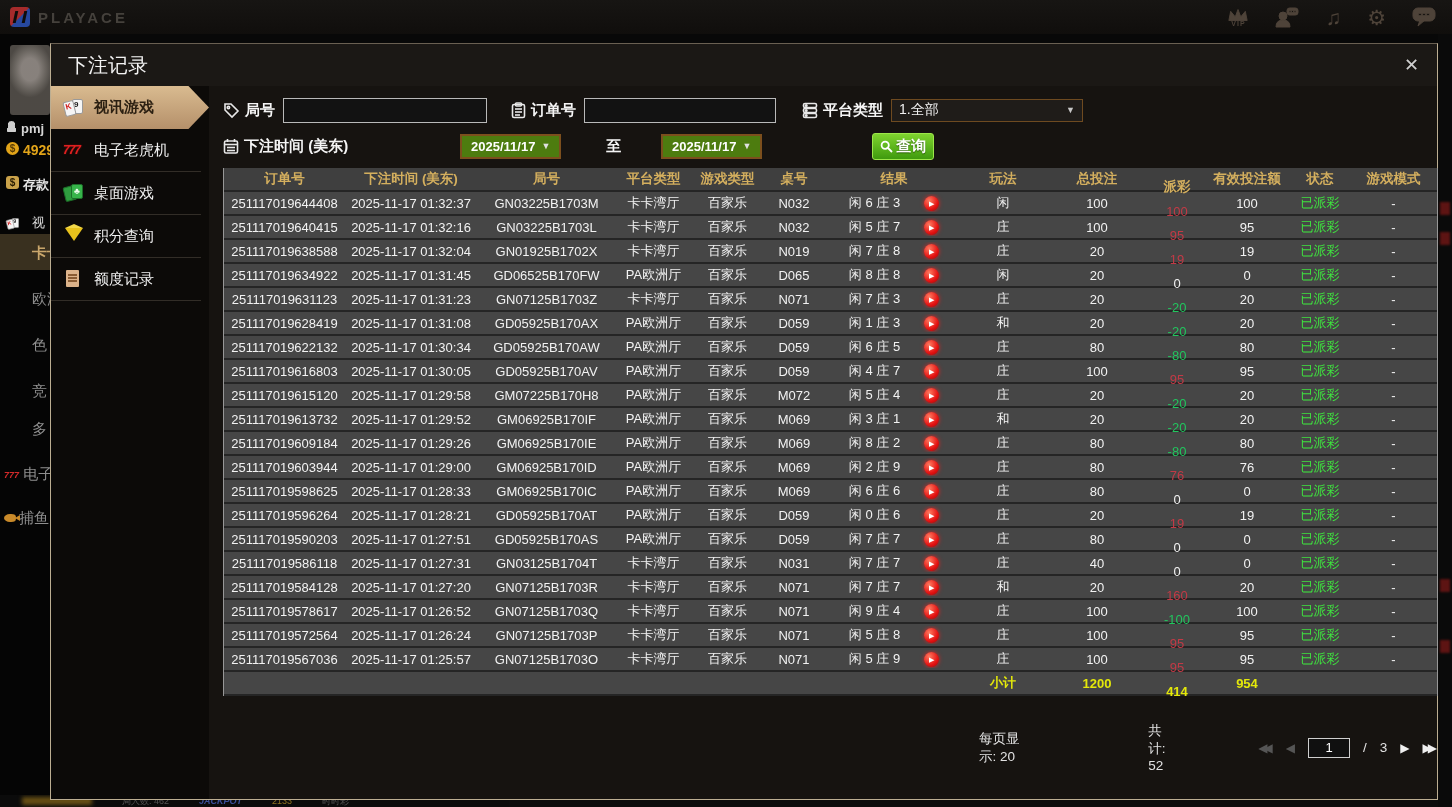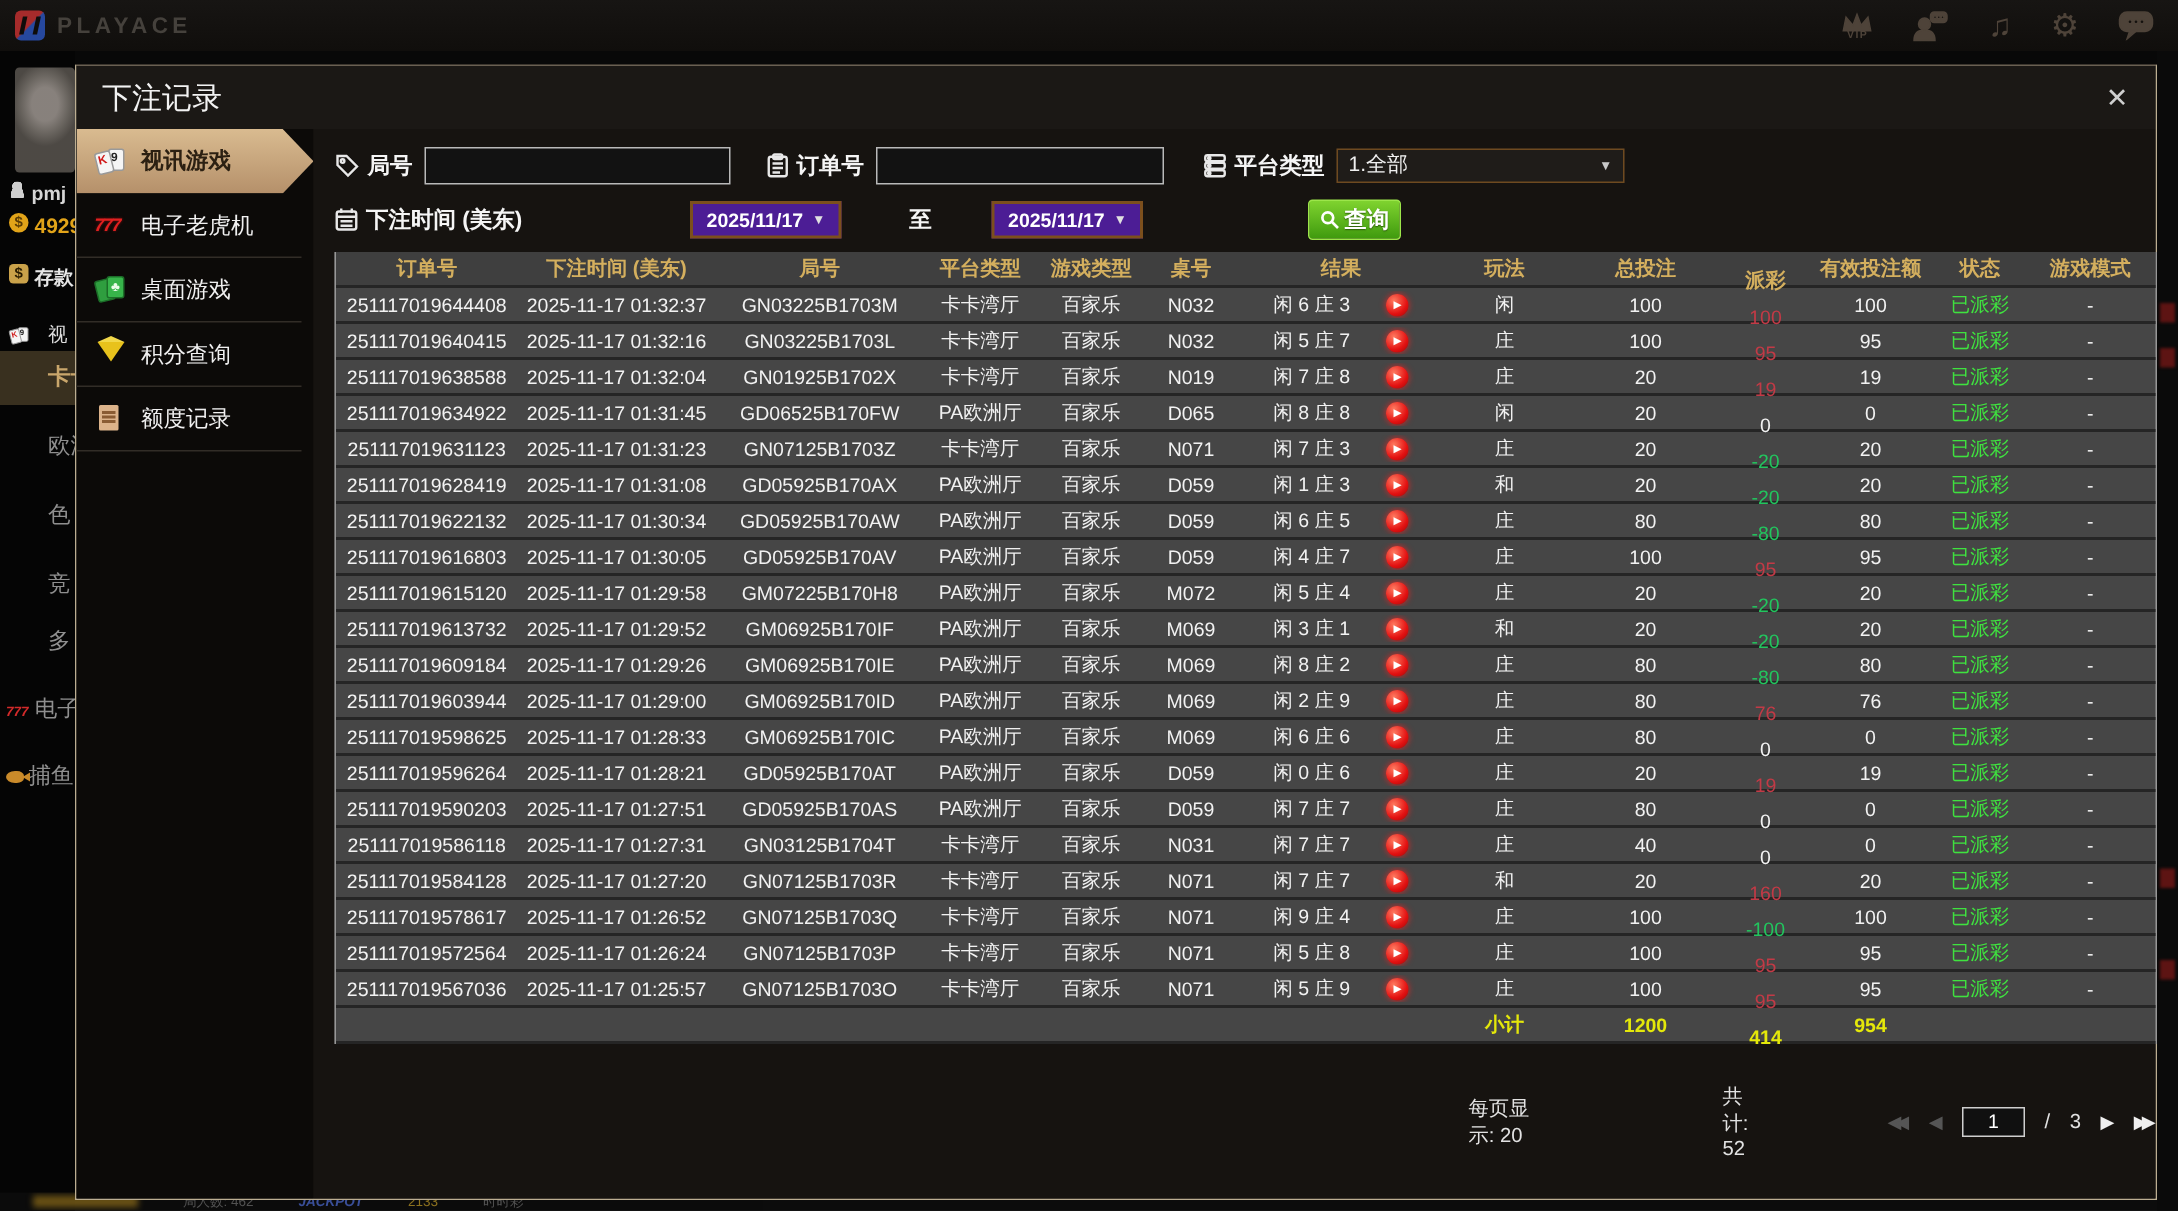--- a/index.html
+++ b/index.html
@@ -96,21 +96,21 @@
   .f-ico { stroke:#e8e8e8; fill:none; stroke-width:1.6; }
   .txt-input { height:25px; background:#121212; border:1px solid #b9b9b9; color:#eee;
     font-size:13px; padding:0 6px; outline:none; }
   .inp-round { width:204px; margin-left:8px; }
   .inp-order { width:192px; margin-left:8px; }
   .gap-order { margin-left:24px; }
   .gap-platform { margin-left:26px; }
   .select-box { width:192px; height:23px; margin-left:8px; background:#1f1c19; border:1px solid #6e4a20;
     display:flex; align-items:center; color:#f0f0f0; font-size:14px; padding:0 7px; cursor:pointer; }
   .select-box .arr { margin-left:auto; font-size:9px; color:#c8c8c8; }
-  .date-box { width:101px; height:25px; background:#4c1d95; border:2px solid #7c4f1d;
+  .date-box { width:101px; height:25px; background:#4d7c0f; border:2px solid #7c4f1d;
     display:flex; align-items:center; justify-content:center; gap:6px; color:#fff;
     font-size:13px; font-weight:bold; cursor:pointer; }
   .date-box .arr { font-size:9px; color:#e0e0e0; }
   .d1 { margin-left:112px; }
   .zhi { margin-left:45px; color:#f5f5f5; font-size:15px; font-weight:bold; }
   .d2 { margin-left:40px; }
   .search-btn { margin-left:110px; width:62px; height:27px; border-radius:3px;
     background:linear-gradient(#7fd32f,#3f9a0e); border:1px solid #9ce64a;
     color:#fff; font-size:15px; font-weight:bold; display:flex; align-items:center; justify-content:center;
     gap:3px; cursor:pointer; text-shadow:0 1px 1px #2a5a08; }

